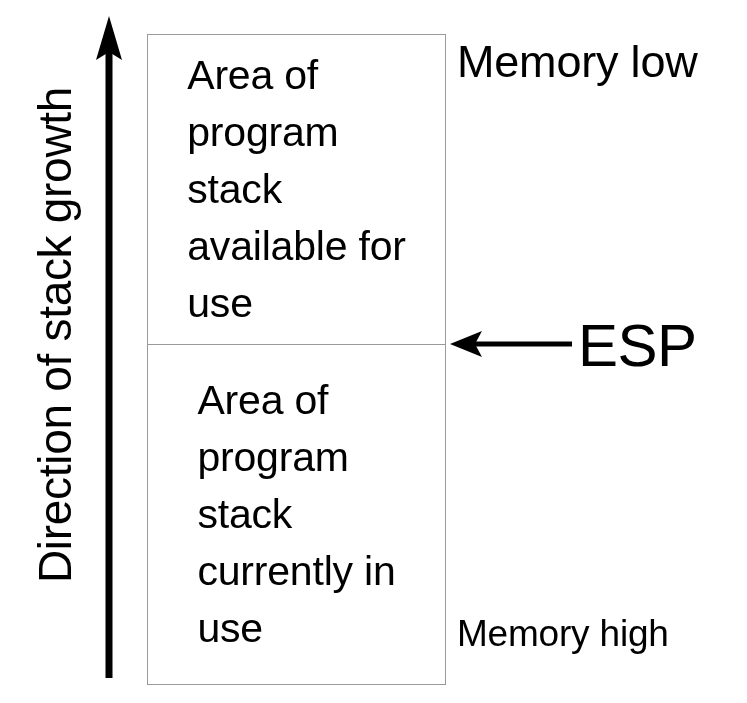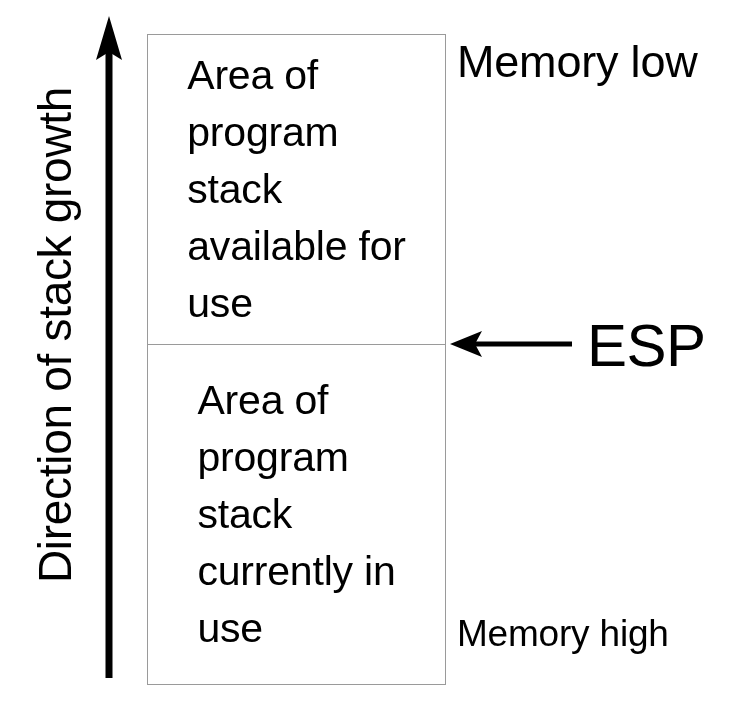--- a/index.html
+++ b/index.html
@@ -114,21 +114,21 @@
   }
   #esp-arrow-svg {
     position: absolute;
     left: 0px;
     top: 0px;
     width: 130px;
     height: 80px;
   }
   #esp-label {
     position: absolute;
-    left: 139px;
+    left: 130px;
     top: 0px;
     font-size: 60px;
     line-height: 80px;
     letter-spacing: -0.5px;
     white-space: nowrap;
     color: #000;
   }
 </style>
 </head>
 <body>

